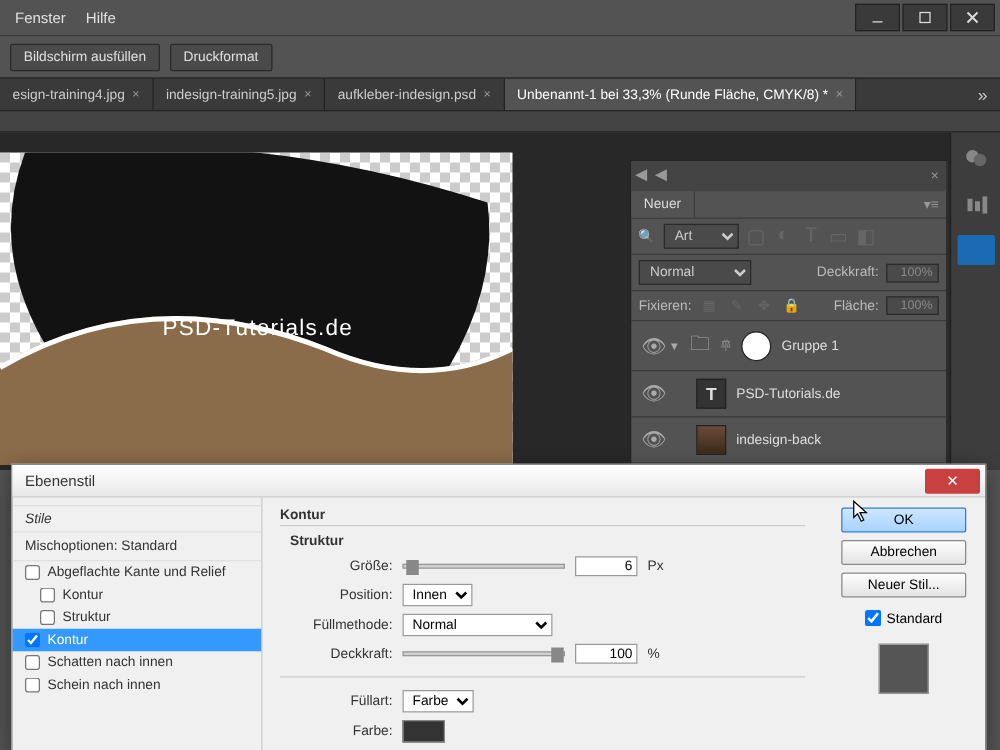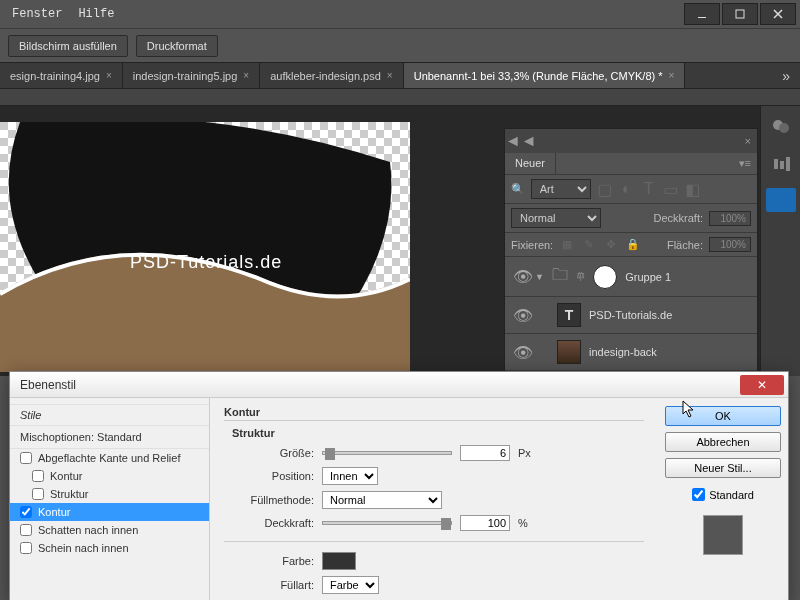--- a/index.html
+++ b/index.html
@@ -1,21 +1,21 @@
 <!DOCTYPE html>
 <html><head>
 <meta charset="utf-8">
 <style>
 * { margin: 0; padding: 0; box-sizing: border-box; font-family: "Segoe UI", Tahoma, sans-serif; }
 body { background: #535353; width: 800px; height: 600px; overflow: hidden; position: relative; }
 
 
 .menubar { background: #535353; height: 28px; display: flex; align-items: center; justify-content: space-between; padding: 0 4px; }
 .menu-left { display: flex; gap: 16px; padding-left: 8px; }
-.menu-item { color: #e0e0e0; font-size: 12px; cursor: default; font-family: Liberation Mono, monospace; }
+.menu-item { color: #e0e0e0; font-size: 12px; cursor: default; }
 .win-controls { display: flex; gap: 2px; }
 .win-btn { width: 36px; height: 22px; background: #3a3a3a; color: #ddd; display: flex; align-items: center; justify-content: center; font-size: 12px; border: 1px solid #222; }
 .win-btn svg { width: 12px; height: 12px; }
 
 
 .toolbar { background: #535353; height: 34px; display: flex; align-items: center; justify-content: space-between; padding: 0 8px; border-top: 1px solid #3a3a3a; }
 .tool-left { display: flex; gap: 8px; }
 .tool-btn { background: #4a4a4a; border: 1px solid #2a2a2a; color: #e0e0e0; font-size: 11px; padding: 4px 10px; border-radius: 2px; }
 .tool-right select { background: #4a4a4a; border: 1px solid #2a2a2a; color: #999; font-size: 11px; padding: 3px 6px; width: 130px; }
 
@@ -78,21 +78,21 @@
 .settings-h2 { font-size: 11px; font-weight: bold; color: #333; margin: 2px 0 6px 8px; }
 .settings-group { border-top: 1px solid #ccc; padding-top: 4px; }
 .field-row { display: flex; align-items: center; gap: 8px; margin: 6px 0; font-size: 11px; color: #333; }
 .field-label { width: 90px; text-align: right; }
 .field-slider { width: 130px; height: 4px; background: #d0d0d0; border: 1px solid #999; position: relative; }
 .field-slider-thumb { position: absolute; top: -4px; width: 10px; height: 12px; background: #888; }
 .field-input { width: 50px; border: 1px solid #999; padding: 1px 3px; font-size: 11px; text-align: right; background: #fff; }
 .field-select { border: 1px solid #999; padding: 1px 3px; font-size: 11px; background: #fff; }
 .field-unit { font-size: 11px; }
 .buttons-col { width: 130px; padding: 8px 14px; display: flex; flex-direction: column; gap: 6px; align-items: center; }
-.dlg-btn { width: 116px; padding: 3px 0; font-size: 11px; border: 1px solid #888; background: linear-gradient(#fdfdfd,#e4e4e4); border-radius: 2px; text-align: center; }
+.dlg-btn { width: 100px; padding: 3px 0; font-size: 11px; border: 1px solid #888; background: linear-gradient(#fdfdfd,#e4e4e4); border-radius: 2px; text-align: center; }
 .dlg-btn.primary { border-color: #2a7ad4; background: linear-gradient(#cde7ff,#a8d3ff); }
 .preview-chk { display: flex; align-items: center; gap: 4px; font-size: 11px; margin-top: 4px; }
 .preview-swatch { width: 40px; height: 40px; background: #555; border: 1px solid #999; margin-top: 8px; }
 .cursor { position: absolute; width: 14px; height: 18px; }
 </style>
 </head>
 <body>
 
 <div class="menubar">
   <div class="menu-left">
@@ -296,26 +296,26 @@
           <span class="field-label">Deckkraft:</span>
           <div class="field-slider">
               <div class="field-slider-thumb" style="left:118px"></div>
             </div>
           <input class="field-input" value="100" style="">
           <span class="field-unit">%</span>
         </div>
       </div>
       <div class="settings-group" style="margin-top:10px">
         <div class="field-row">
+          <span class="field-label">Füllart:</span>
+          <select class="field-select"><option>Farbe</option></select>
+        </div>
+        <div class="field-row">
           <span class="field-label">Farbe:</span>
           <div style="width:34px;height:18px;background:#333;border:1px solid #888"></div>
-        </div>
-        <div class="field-row">
-          <span class="field-label">Füllart:</span>
-          <select class="field-select"><option>Farbe</option></select>
         </div>
       </div>
     </div>
     <div class="buttons-col">
       <button class="dlg-btn primary">OK</button>
       <button class="dlg-btn">Abbrechen</button>
       <button class="dlg-btn">Neuer Stil...</button>
       <label class="preview-chk">
         <input type="checkbox" checked="" style="">
         <span>Standard</span>

